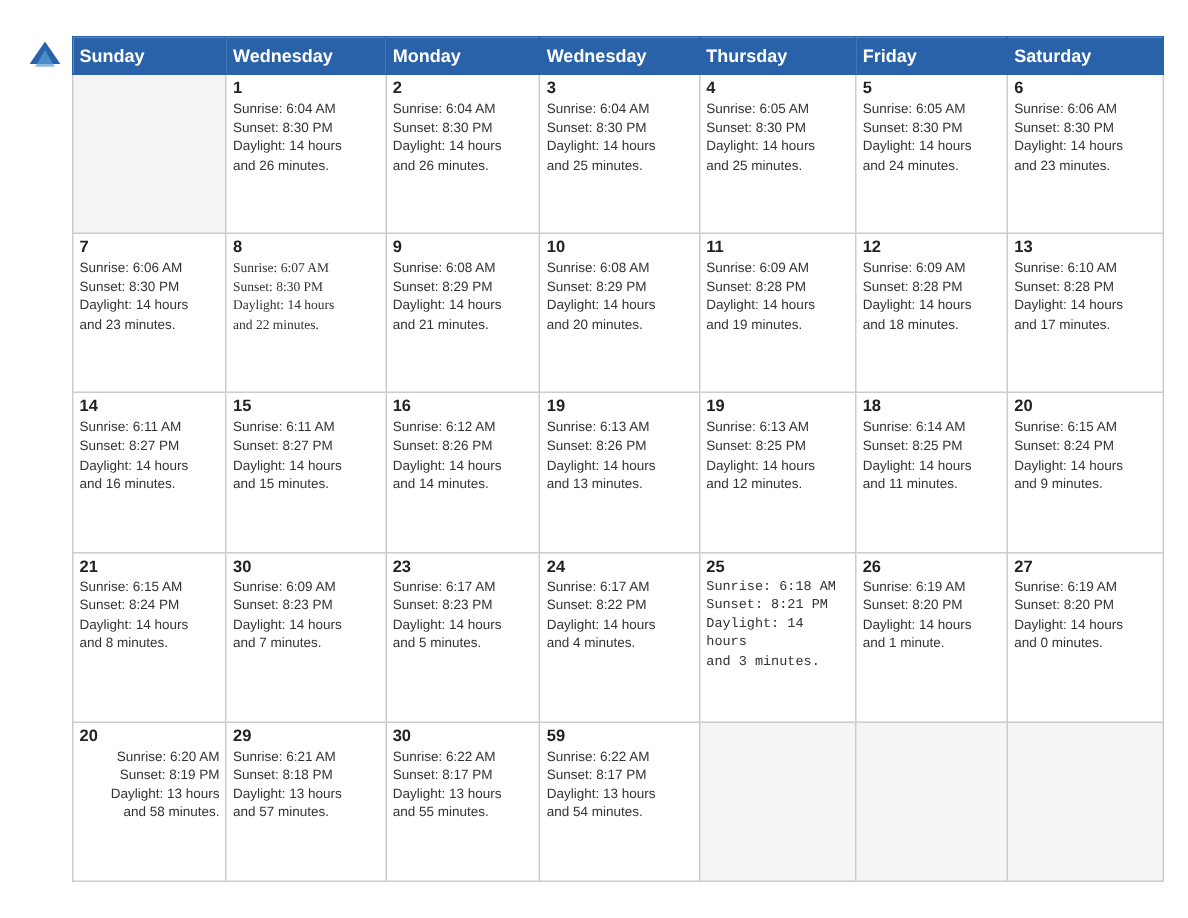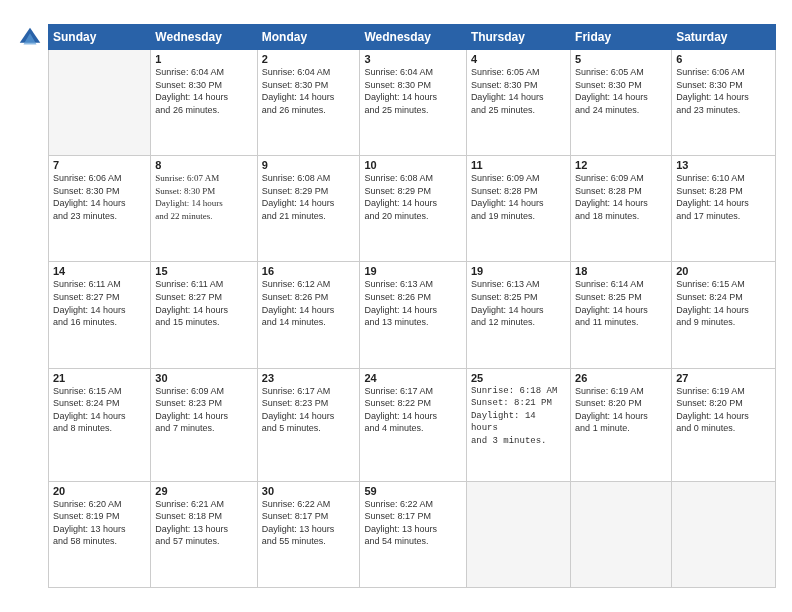--- a/index.html
+++ b/index.html
@@ -324,21 +324,21 @@
             <span class="day-number">27</span>
             <div class="day-info" style="white-space: pre-line;">Sunrise: 6:19 AM
 Sunset: 8:20 PM
 Daylight: 14 hours
 and 0 minutes.</div>
           </td>
         </tr>
         <tr>
           <td>
             <span class="day-number">20</span>
-            <div class="day-info" style="white-space: pre-line;">Sunrise: 6:20 AM
+            <div class="day-info" style="white-space: pre-line; text-align: right;">Sunrise: 6:20 AM
 Sunset: 8:19 PM
 Daylight: 13 hours
 and 58 minutes.</div>
           </td>
           <td>
             <span class="day-number">29</span>
             <div class="day-info" style="white-space: pre-line;">Sunrise: 6:21 AM
 Sunset: 8:18 PM
 Daylight: 13 hours
 and 57 minutes.</div>

